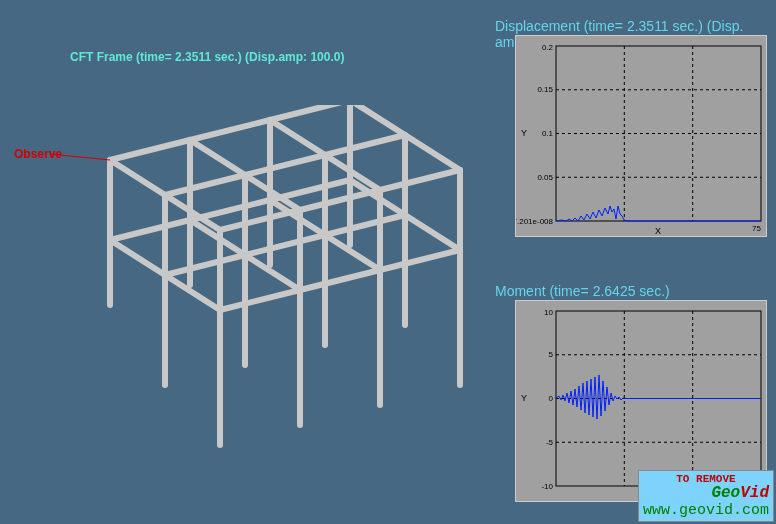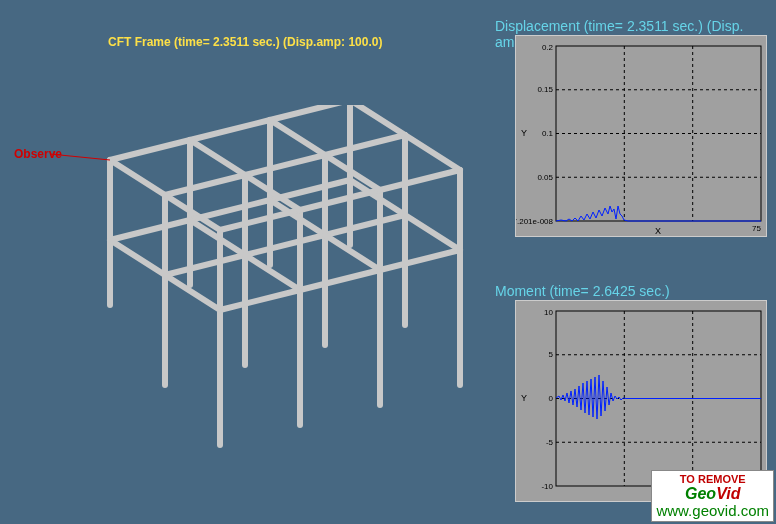--- a/index.html
+++ b/index.html
@@ -7,26 +7,25 @@
     padding: 0;
     width: 776px;
     height: 524px;
     background: #476882;
     font-family: Arial, sans-serif;
     position: relative;
     overflow: hidden;
   }
   .main-title {
     position: absolute;
-    top: 35px;
+    top: 50px;
     left: 70px;
-    color: #fde047;
+    color: #5eead4;
     font-size: 12px;
     font-weight: bold;
-    margin-left: 38px;
   }
   .observe-label {
     position: absolute;
     top: 147px;
     left: 14px;
     color: #d00000;
     font-size: 12px;
     font-weight: bold;
   }
   .frame-svg {
@@ -88,35 +87,37 @@
   }
   .data-line {
     stroke: #0020ff;
     stroke-width: 1;
     fill: none;
   }
   .watermark {
     position: absolute;
     bottom: 2px;
     right: 2px;
-    background: #ffffff;
+    background: #7dd3fc;
     border: 1px solid #888;
     padding: 2px 4px;
     text-align: center;
     line-height: 1.1;
+    font-family: Liberation Mono, monospace;
   }
   .watermark .line1 {
     color: #c00000;
     font-size: 11px;
     font-weight: bold;
   }
   .watermark .line2 {
     font-size: 16px;
     font-weight: bold;
     font-style: italic;
+    text-align: right;
   }
   .watermark .line2 .geo { color: #008000; }
   .watermark .line2 .vid { color: #c00000; }
   .watermark .line3 {
     color: #008000;
     font-size: 15px;
   }
 </style>
 </head>
 <body>

